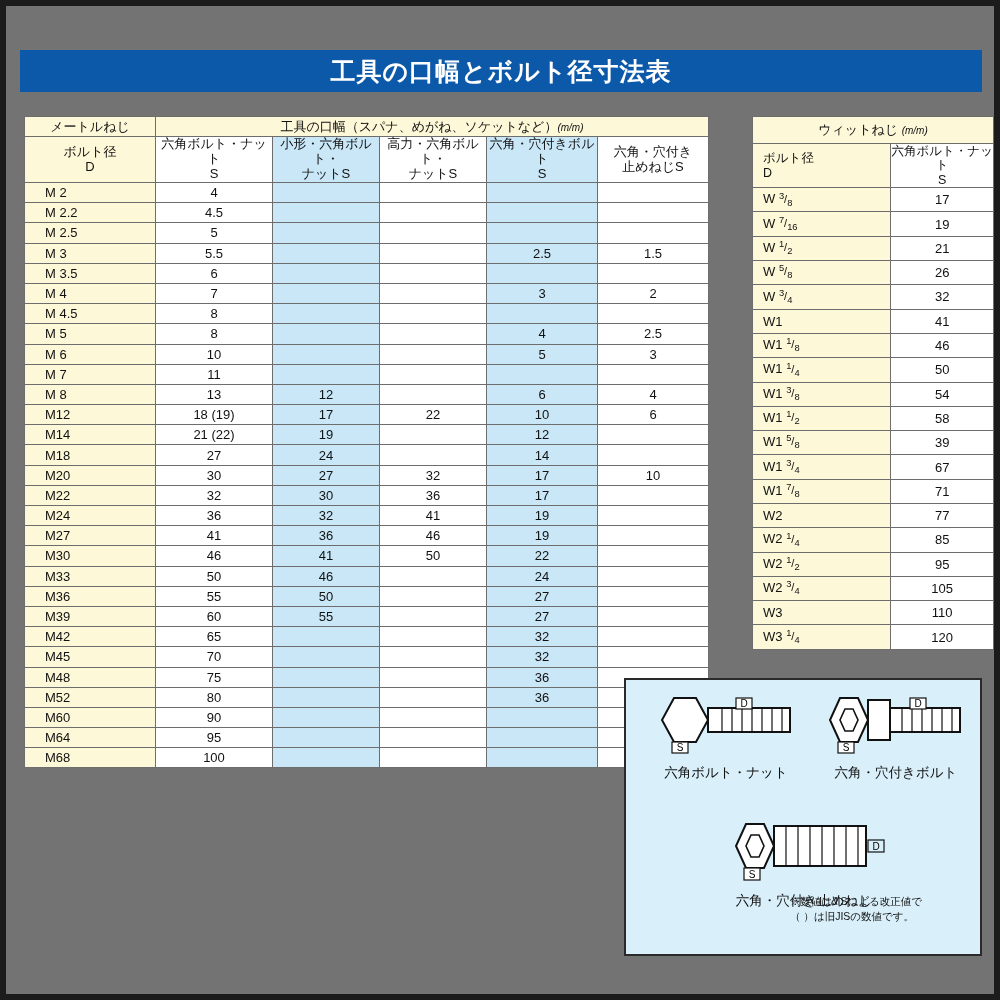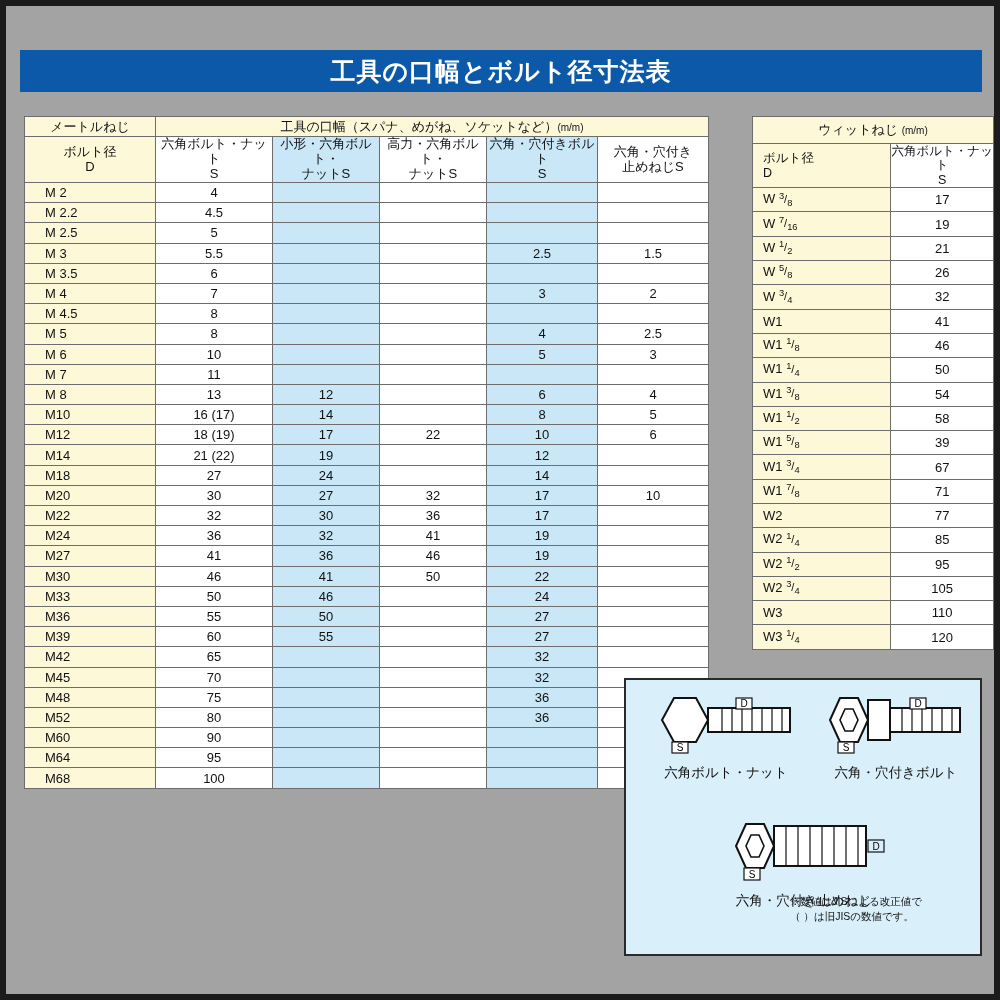--- a/index.html
+++ b/index.html
@@ -7,21 +7,21 @@
     width:1000px;height:1000px;
     background:#ffffff;
     font-family:"Liberation Sans", sans-serif;
     overflow:hidden;
   }
   .page{
     position:relative;
     width:1000px;height:1000px;
     box-sizing:border-box;
     border:6px solid #1b1b1b;
-    background:#a3a3a3;
+    background:#737373;
   }
   .title-bar{
     position:absolute;
     left:14px;top:44px;
     width:962px;height:42px;
     background:#0b59a8;
     display:flex;align-items:center;justify-content:center;
   }
   .title-bar .title{
     color:#ffffff;
@@ -100,21 +100,21 @@
     position:absolute;
     right:10px;bottom:30px;
     width:180px;
     font-size:10.5px;
     line-height:1.45;
     color:#111;
     text-align:left;
   }
   sup{font-size:0.62em;vertical-align:0.55em;}
   .frac{display:inline-block;font-size:11px;line-height:1;vertical-align:middle;}
-  .unit{font-size:10px;}
+  .unit{font-size:10px;font-style:italic;}
 </style>
 </head>
 <body>
 
 <div class="page">
 
   <div class="title-bar">
     <span class="title">工具の口幅とボルト径寸法表</span>
   </div>
 
@@ -213,28 +213,20 @@
           <td class="c-s4"></td>
           <td class="c-s5"></td>
         </tr>
         <tr>
           <td class="c-d lbl">M 8</td>
           <td class="c-s1">13</td>
           <td class="c-s2">12</td>
           <td class="c-s3"></td>
           <td class="c-s4">6</td>
           <td class="c-s5">4</td>
-        </tr>
-        <tr>
-          <td class="c-d lbl">M10</td>
-          <td class="c-s1">16 (17)</td>
-          <td class="c-s2">14</td>
-          <td class="c-s3"></td>
-          <td class="c-s4">8</td>
-          <td class="c-s5">5</td>
         </tr>
         <tr>
           <td class="c-d lbl">M12</td>
           <td class="c-s1">18 (19)</td>
           <td class="c-s2">17</td>
           <td class="c-s3">22</td>
           <td class="c-s4">10</td>
           <td class="c-s5">6</td>
         </tr>
         <tr>

